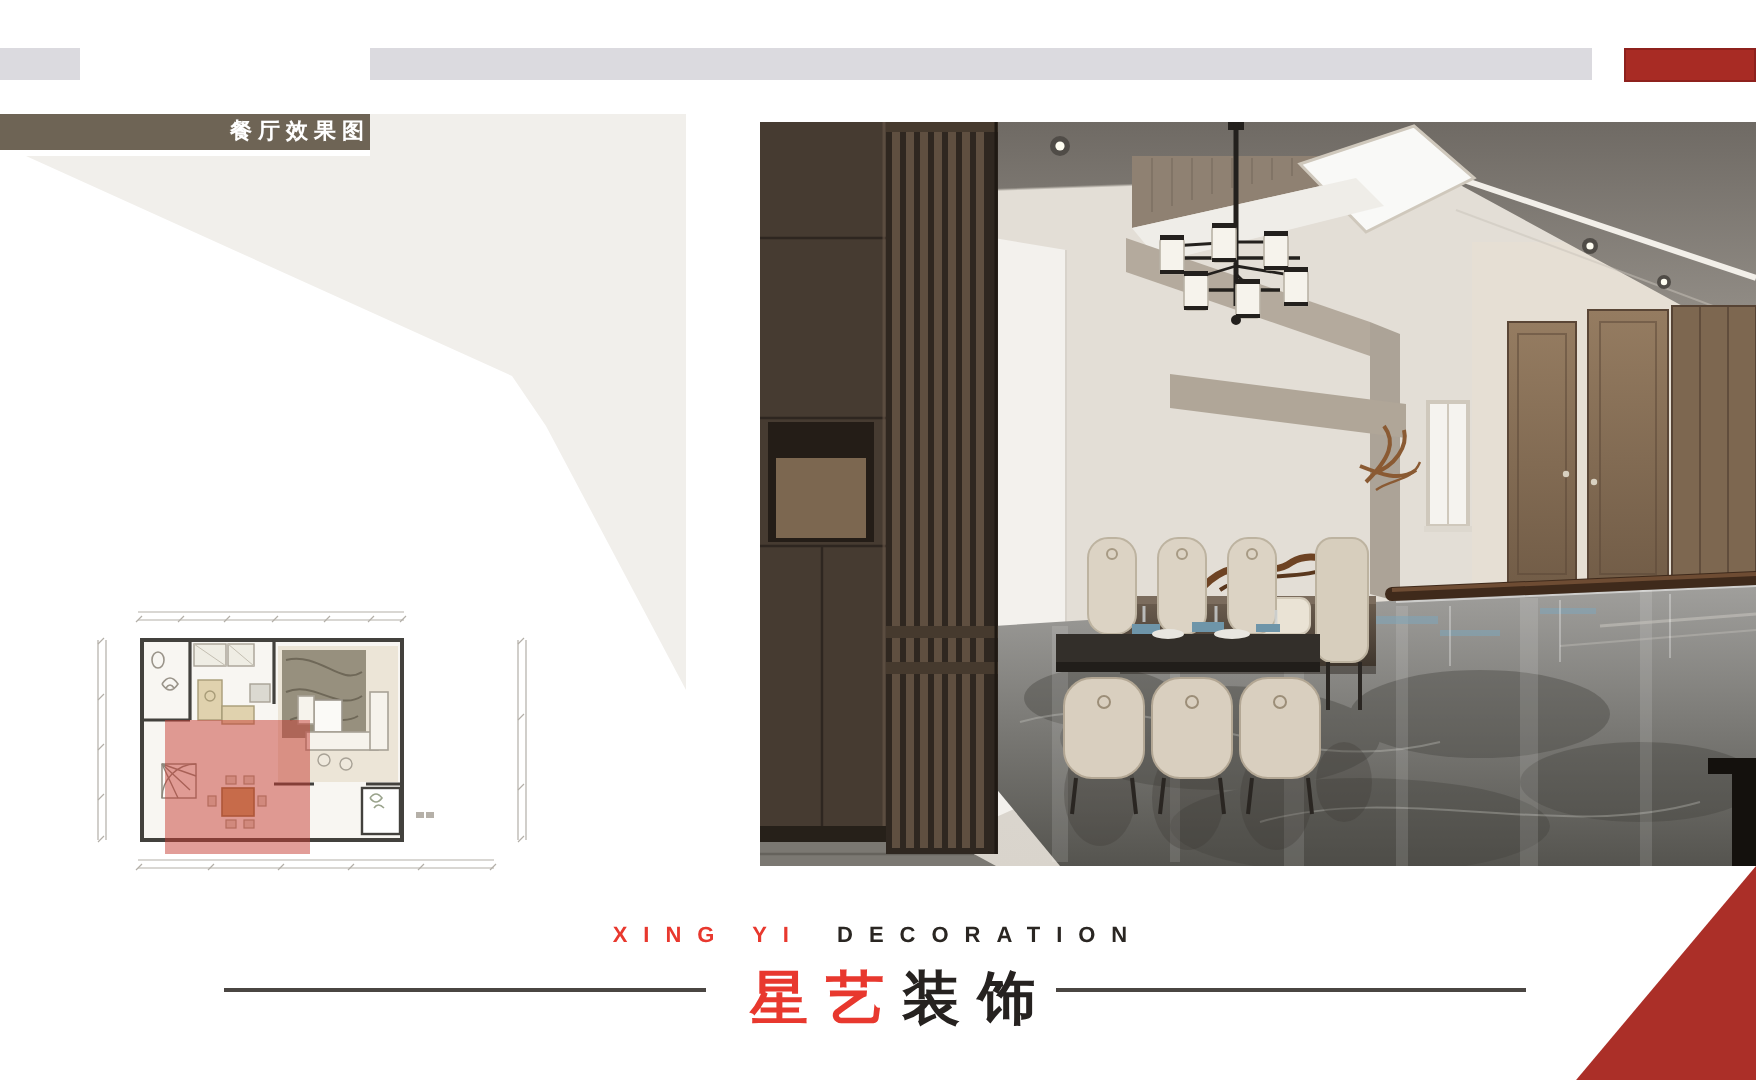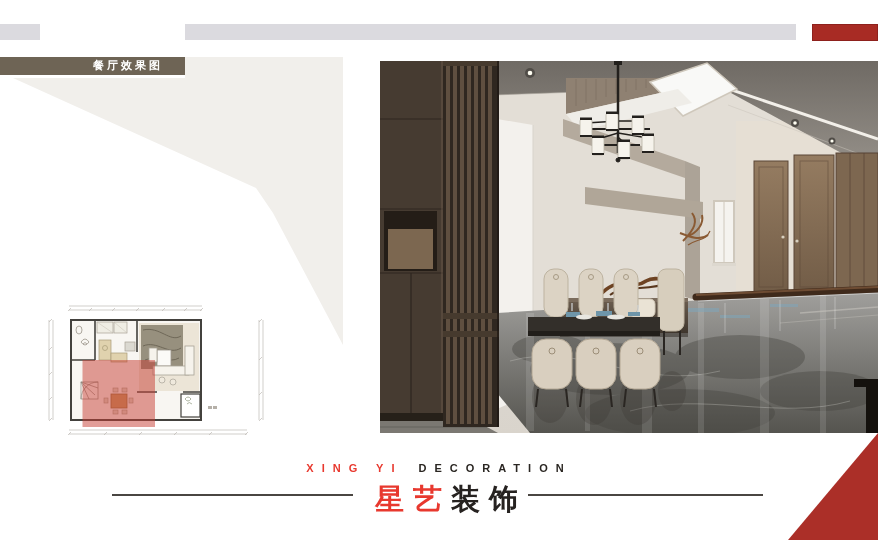--- a/index.html
+++ b/index.html
@@ -6,21 +6,21 @@
   .page{position:relative;width:878px;height:540px;background:#fff;overflow:hidden;
         font-family:"Liberation Sans",sans-serif;}
   .bar{position:absolute;top:24px;height:16px;background:var(--bar-gray,#dbdadf);}
   .bar-left{left:0;width:40px;}
   .bar-right{left:185px;width:611px;}
   .bar-red{position:absolute;top:24px;left:812px;width:64px;height:15px;
            background:var(--accent-red,#a82b24);border:1px solid #8e211d;}
   .tag{position:absolute;left:0;top:57px;width:185px;height:18px;
        background:var(--tag-olive,#6e6455);color:#fff;
        font-family:"DejaVu Serif",serif;font-weight:bold;font-size:11px;
-       letter-spacing:3px;line-height:18px;text-align:right;padding-right:22px;
+       letter-spacing:3px;line-height:18px;text-align:right;padding-right:0;
        box-sizing:border-box;}
   .wedge{position:absolute;left:0;top:0;pointer-events:none;}
   .plan{position:absolute;left:45px;top:298px;}
   .photo{position:absolute;left:380px;top:61px;}
   .corner-triangle{position:absolute;left:780px;top:430px;width:98px;height:110px;
        background:#ab2f28;clip-path:polygon(100% 2.7%,100% 100%,8.2% 100%);}
   .brand{position:absolute;left:0;top:0;width:878px;text-align:center;}
   .brand-en{position:absolute;left:0;right:0;top:462px;font-size:11px;font-weight:bold;
        letter-spacing:8px;color:#2a2622;}
   .brand-en .red{color:var(--brand-red,#e8382e);margin-right:16px;}

